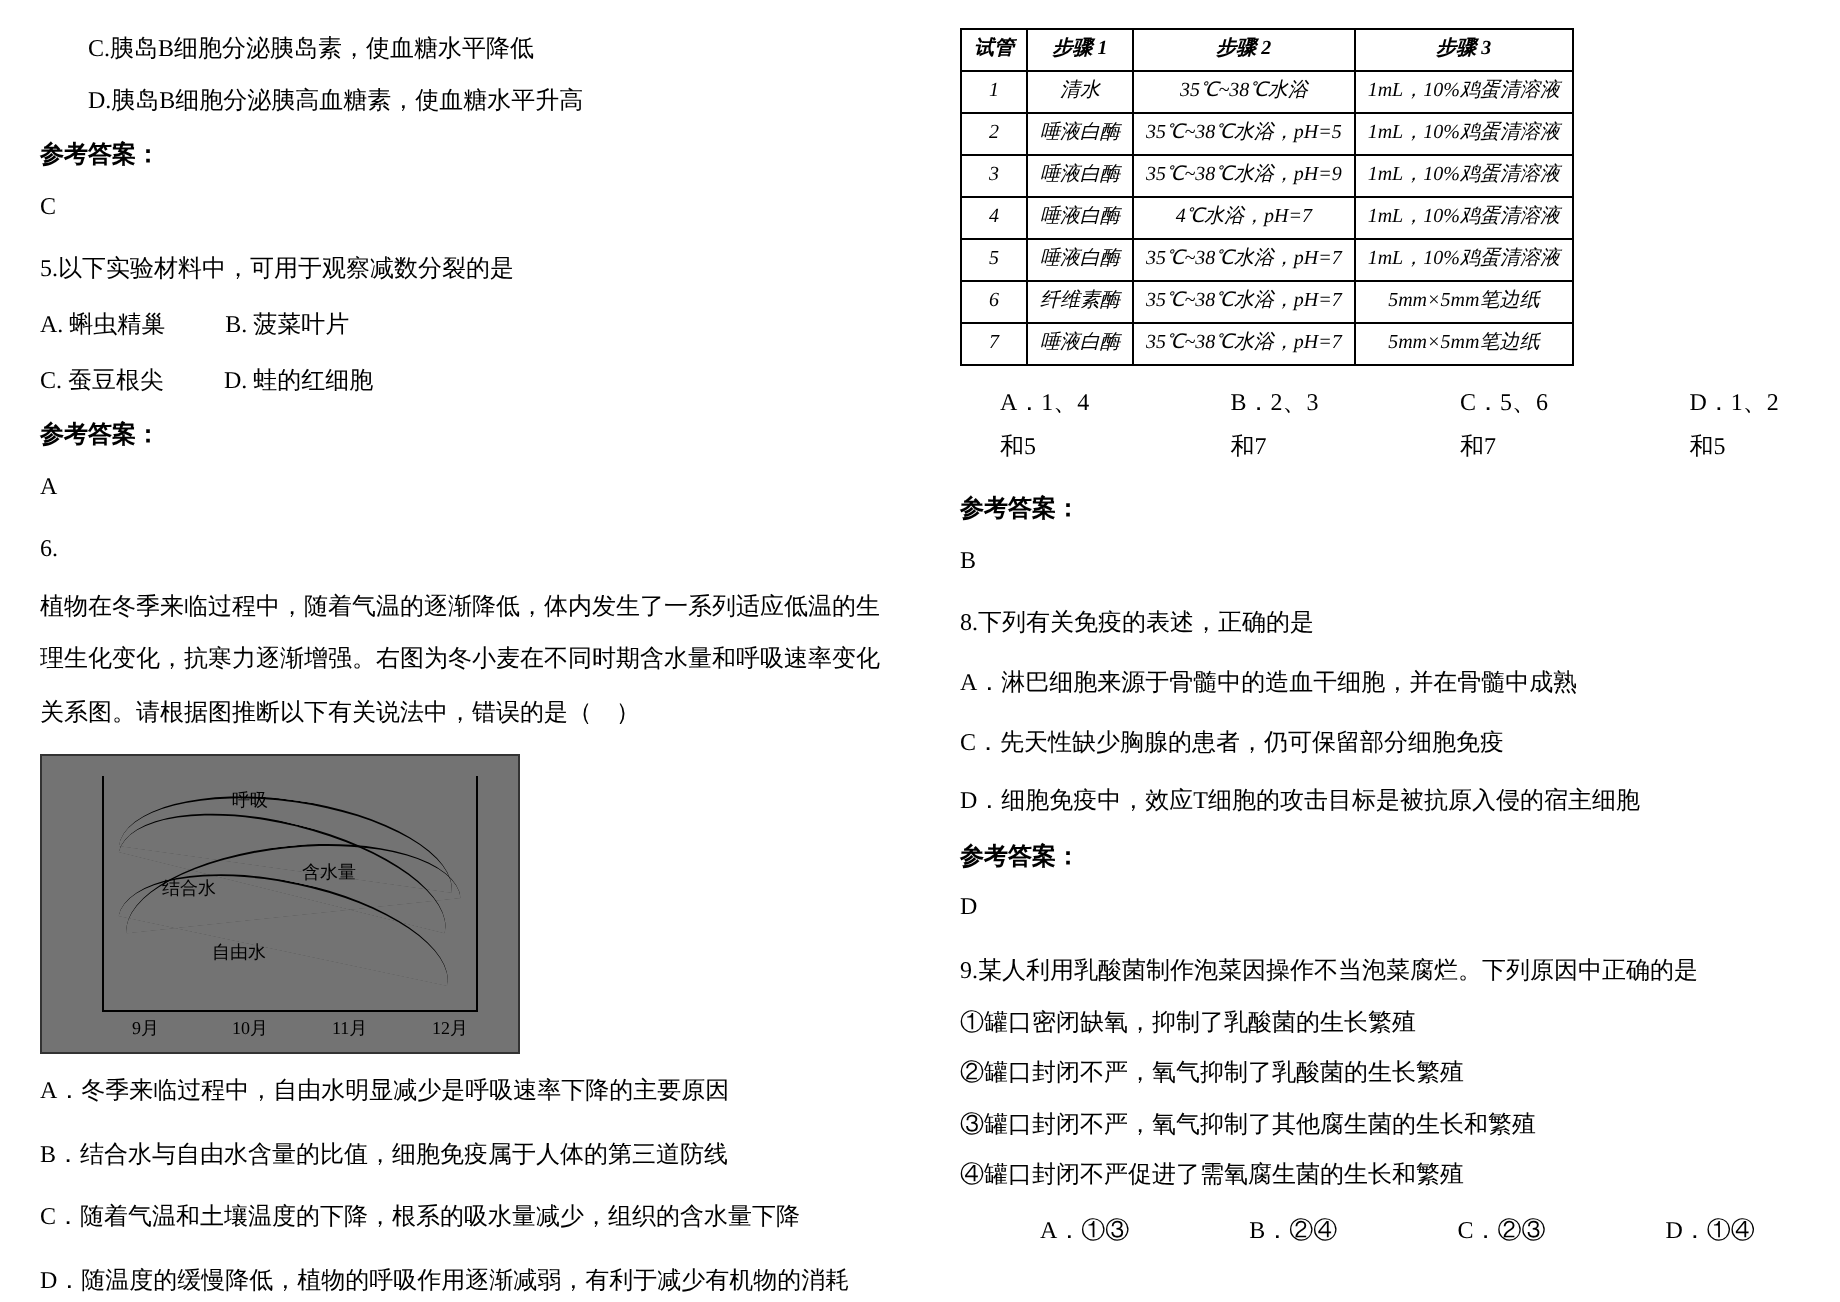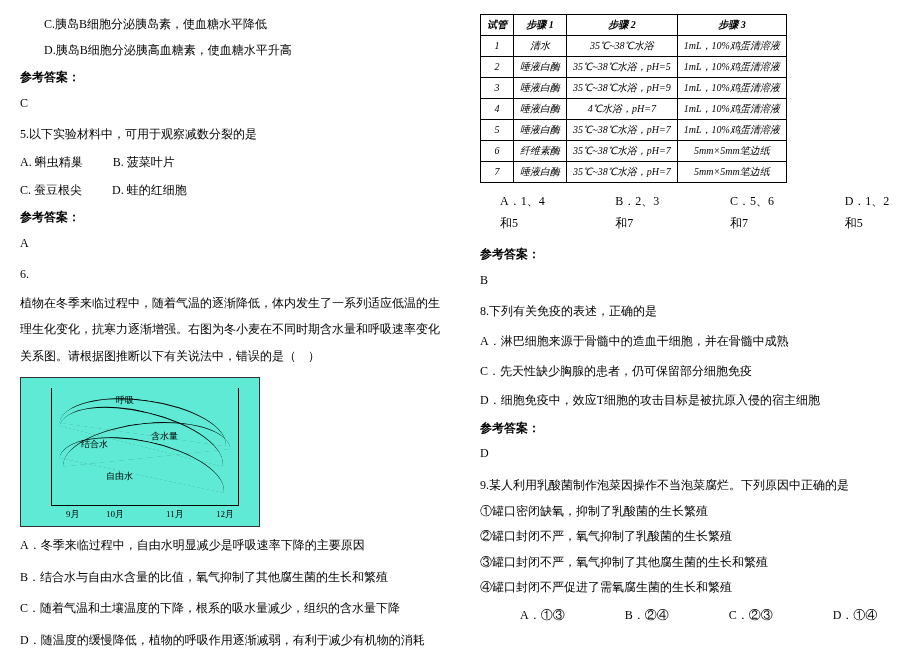--- a/index.html
+++ b/index.html
@@ -22,21 +22,21 @@
   .answer-label { font-weight: bold; margin-top: 6px; }
   .answer-value { margin: 4px 0 10px 0; }
   .options { display: flex; gap: 30px; margin: 6px 0; align-items: flex-end; }
   .options-wide { display: flex; gap: 60px; margin: 6px 0 10px 0; }
   .chart {
     width: 240px;
     height: 150px;
     border: 1px solid #333;
     margin: 8px 0;
     position: relative;
-    background: #5eead4;
+    background: #737373;
     padding: 6px;
     font-size: 9px;
   }
   .chart-inner {
     position: absolute;
     inset: 10px 20px 20px 30px;
     border-left: 1px solid #000;
     border-bottom: 1px solid #000;
   }
   .chart-inner::after {
@@ -93,27 +93,27 @@
       <div class="curve" style="left:5%; width:90%; top:10%; height:30%; transform:rotate(8deg);"></div>
       <div class="curve" style="left:5%; width:90%; top:30%; height:30%; transform:rotate(-6deg);"></div>
       <div class="curve" style="left:5%; width:90%; top:45%; height:30%; transform:rotate(12deg);"></div>
       <div class="curve" style="left:5%; width:90%; top:20%; height:30%; transform:rotate(14deg);"></div>
     </div>
     <span class="chart-label" style="top:14px; left:95px;">呼吸</span>
     <span class="chart-label" style="top:58px; left:60px;">结合水</span>
     <span class="chart-label" style="top:50px; left:130px;">含水量</span>
     <span class="chart-label" style="top:90px; left:85px;">自由水</span>
     <span class="chart-label" style="bottom:4px; left:45px;">9月</span>
-    <span class="chart-label" style="bottom:4px; left:85px;">10月</span>
+    <span class="chart-label" style="bottom:4px; left:95px;">10月</span>
     <span class="chart-label" style="bottom:4px; left:145px;">11月</span>
     <span class="chart-label" style="bottom:4px; left:195px;">12月</span>
   </div>
 
   <div class="question-line" style="margin-top:8px">A．冬季来临过程中，自由水明显减少是呼吸速率下降的主要原因</div>
-  <div class="question-line" style="margin-top:10px">B．结合水与自由水含量的比值，氧气抑制了其他腐生菌的生长和繁殖</div>
+  <div class="question-line" style="margin-top:10px">B．结合水与自由水含量的比值，细胞免疫属于人体的第三道防线</div>
   <div class="question-line" style="margin-top:10px">C．随着气温和土壤温度的下降，根系的吸水量减少，组织的含水量下降</div>
   <div class="question-line" style="margin-top:10px">D．随温度的缓慢降低，植物的呼吸作用逐渐减弱，有利于减少有机物的消耗</div>
 
 </div>
 
 <div class="col">
   <table class="tbl">
     <tbody>
         <tr>
       <th>试管</th>

